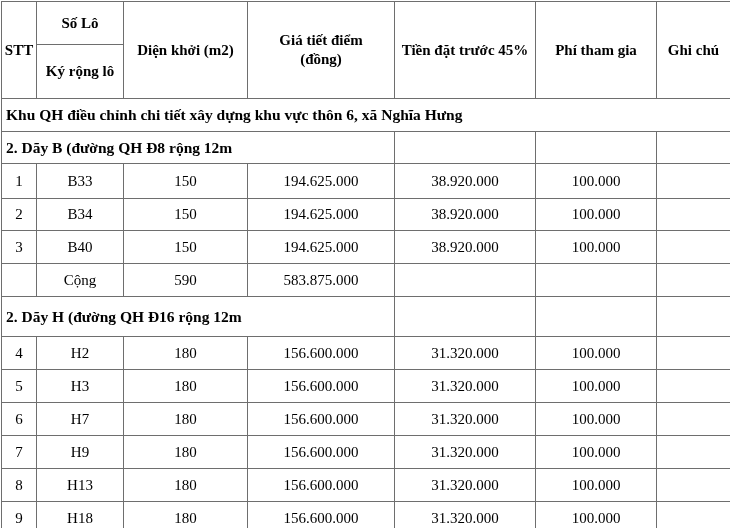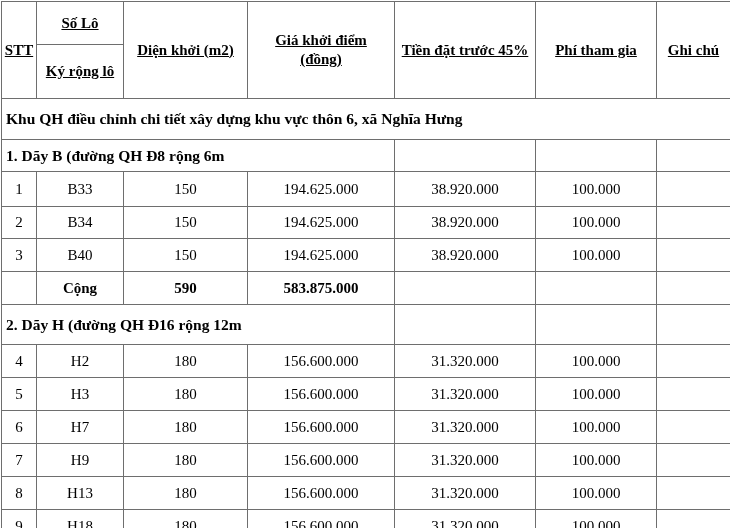--- a/index.html
+++ b/index.html
@@ -9,26 +9,26 @@
   }
   table.auction{
     border-collapse:collapse;table-layout:fixed;width:729px;margin-left:1px;margin-top:1px;
   }
   table.auction td, table.auction th{
     border:1px solid #6e6e6e;
     text-align:center;vertical-align:middle;
     padding:0 2px;font-size:15px;line-height:1.25;overflow:hidden;
   }
   table.auction th{
-    font-weight:bold;white-space:pre-line;font-size:15px;text-decoration:underline;
+    font-weight:bold;white-space:pre-line;font-size:15px;
   }
   tr.section-row td{
     text-align:left;font-weight:bold;font-size:15.5px;padding-left:4px;
   }
-  td.bold{font-weight:bold;margin-left:28px;}
+  td.bold{font-weight:normal;margin-left:28px;}
 </style>
 </head>
 <body>
 
 <div class="sheet">
   <table class="auction">
     <colgroup>
       <col style="width:35px">
         <col style="width:87px">
         <col style="width:124px">
@@ -36,36 +36,36 @@
         <col style="width:141px">
         <col style="width:121px">
       <col style="width:74px">
     </colgroup>
 
     <tbody>
         <tr style="height:43px">
       <th rowspan="2">STT</th>
       <th>Số Lô</th>
       <th rowspan="2">Diện khởi (m2)</th>
-      <th rowspan="2">Giá khởi điểm
+      <th rowspan="2">Giá tiết điểm
 (đồng)</th>
       <th rowspan="2">Tiền đặt trước 45%</th>
       <th rowspan="2">Phí tham gia</th>
       <th rowspan="2">Ghi chú</th>
     </tr>
     <tr style="height:54px">
       <th>Ký rộng lô</th>
     </tr>
 
-    <tr class="section-row" style="height:41px">
+    <tr class="section-row" style="height:33px">
       <td colspan="7">Khu QH điều chỉnh chi tiết xây dựng khu vực thôn 6, xã Nghĩa Hưng</td>
     </tr>
 
     <tr class="section-row" style="height:32px">
-      <td colspan="4">1. Dãy B (đường QH Đ8 rộng 6m</td>
+      <td colspan="4">2. Dãy B (đường QH Đ8 rộng 12m</td>
       <td></td>
       <td></td>
       <td></td>
     </tr>
 
     <tr style="height:35px">
       <td>1</td>
       <td>B33</td>
       <td>150</td>
       <td>194.625.000</td>

